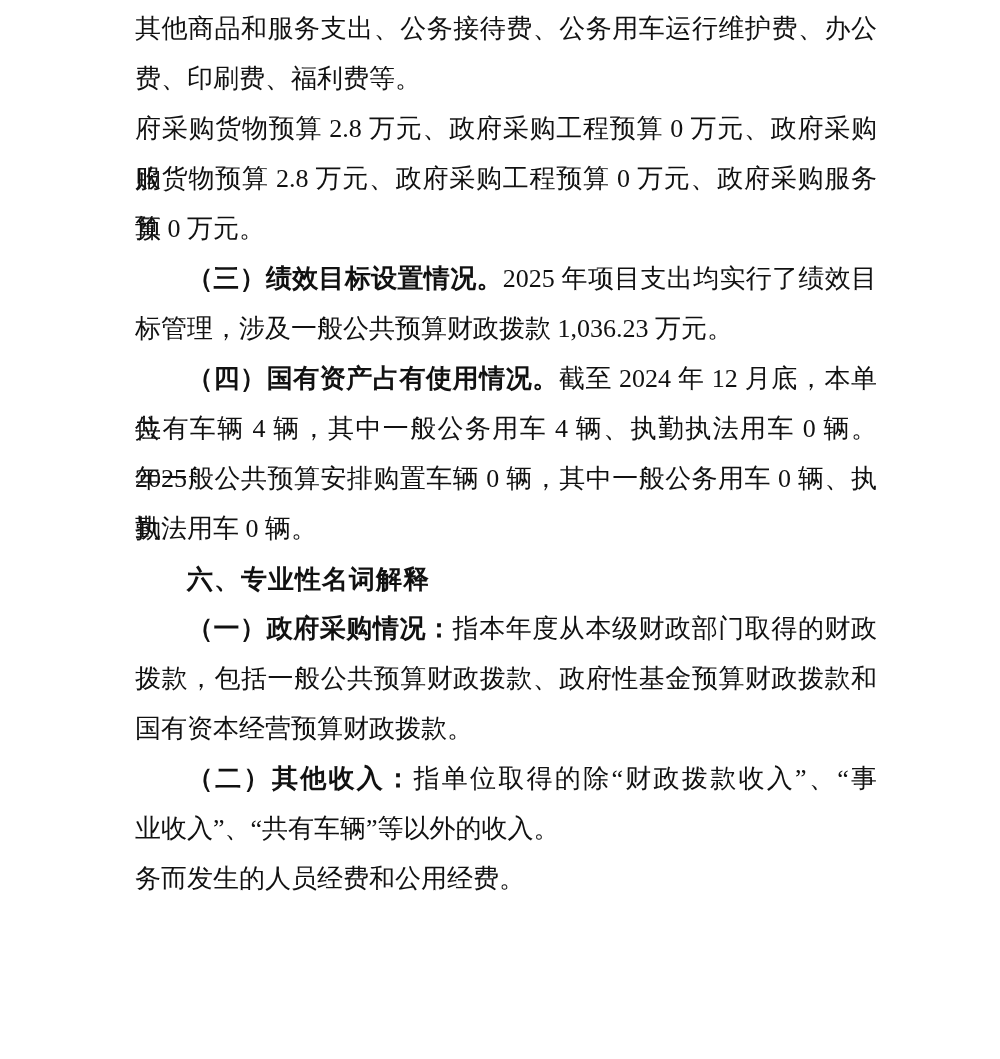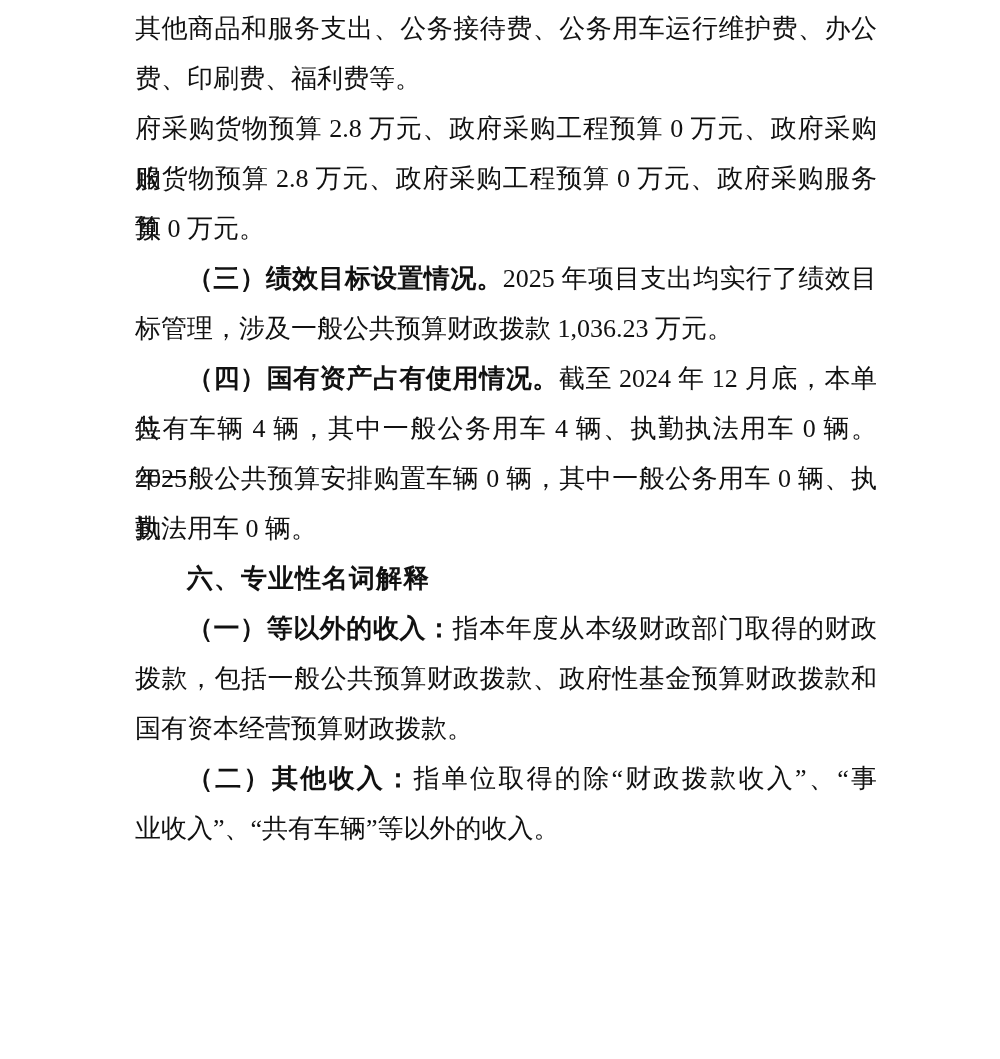--- a/index.html
+++ b/index.html
@@ -33,21 +33,21 @@
     text-align-last: left;
     font-family: Liberation Serif, serif;
   }
   .line.ind {
     text-indent: 2em;
   }
   .b {
     font-weight: bold;
   }
   .line.head {
-    font-family: Liberation Serif, serif;
+    font-family: Liberation Sans, sans-serif;
     font-weight: bold;
     letter-spacing: 1px;
   }
 </style>
 </head>
 <body>
 
 <div class="page">
   <div class="text-block">
 
@@ -70,26 +70,27 @@
     <div class="line ind"><span class="b">（四）国有资产占有使用情况。</span><span>截至 2024 年 12 月底，本单位</span></div>
 
     <div class="line"><span class="b"></span><span>共有车辆 4 辆，其中一般公务用车 4 辆、执勤执法用车 0 辆。2025</span></div>
 
     <div class="line"><span class="b"></span><span>年一般公共预算安排购置车辆 0 辆，其中一般公务用车 0 辆、执勤</span></div>
 
     <div class="line end"><span class="b"></span><span>执法用车 0 辆。</span></div>
 
     <div class="line ind head end"><span class="b">六、专业性名词解释</span><span></span></div>
 
-    <div class="line ind"><span class="b">（一）等以外的收入：</span><span>指本年度从本级财政部门取得的财政</span></div>
+    <div class="line ind"><span class="b">（一）政府采购情况：</span><span>指本年度从本级财政部门取得的财政</span></div>
 
     <div class="line"><span class="b"></span><span>拨款，包括一般公共预算财政拨款、政府性基金预算财政拨款和</span></div>
 
     <div class="line end"><span class="b"></span><span>国有资本经营预算财政拨款。</span></div>
 
     <div class="line ind"><span class="b">（二）其他收入：</span><span>指单位取得的除“财政拨款收入”、“事</span></div>
 
     <div class="line end"><span class="b"></span><span>业收入”、“共有车辆”等以外的收入。</span></div>
 
 
+    <div class="line end"><span class="b"></span><span>务而发生的人员经费和公用经费。</span></div>
 
   </div>
 </div>
 
 </body></html>

